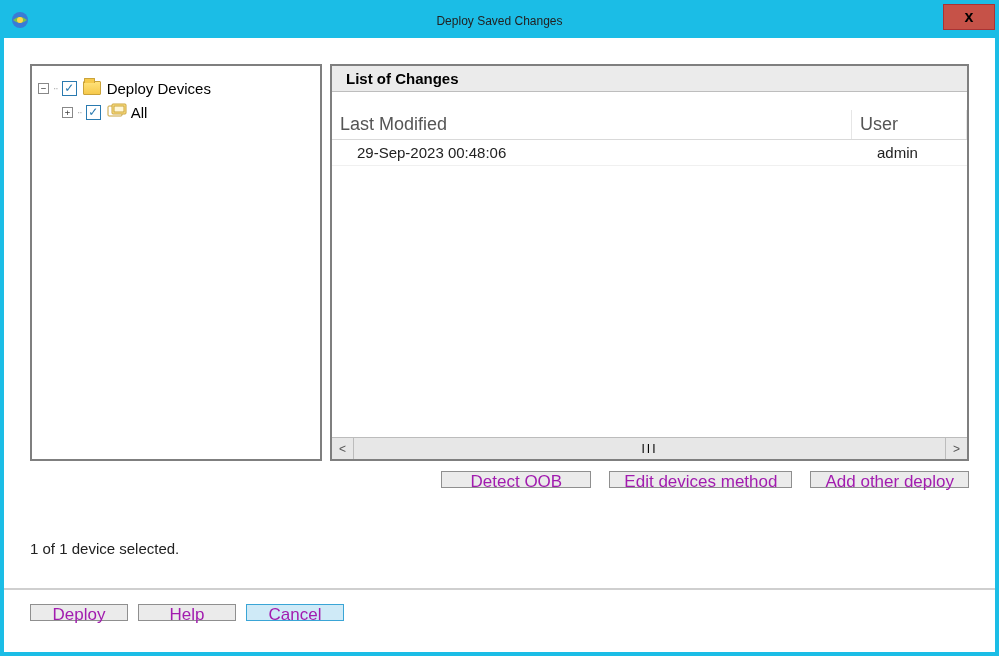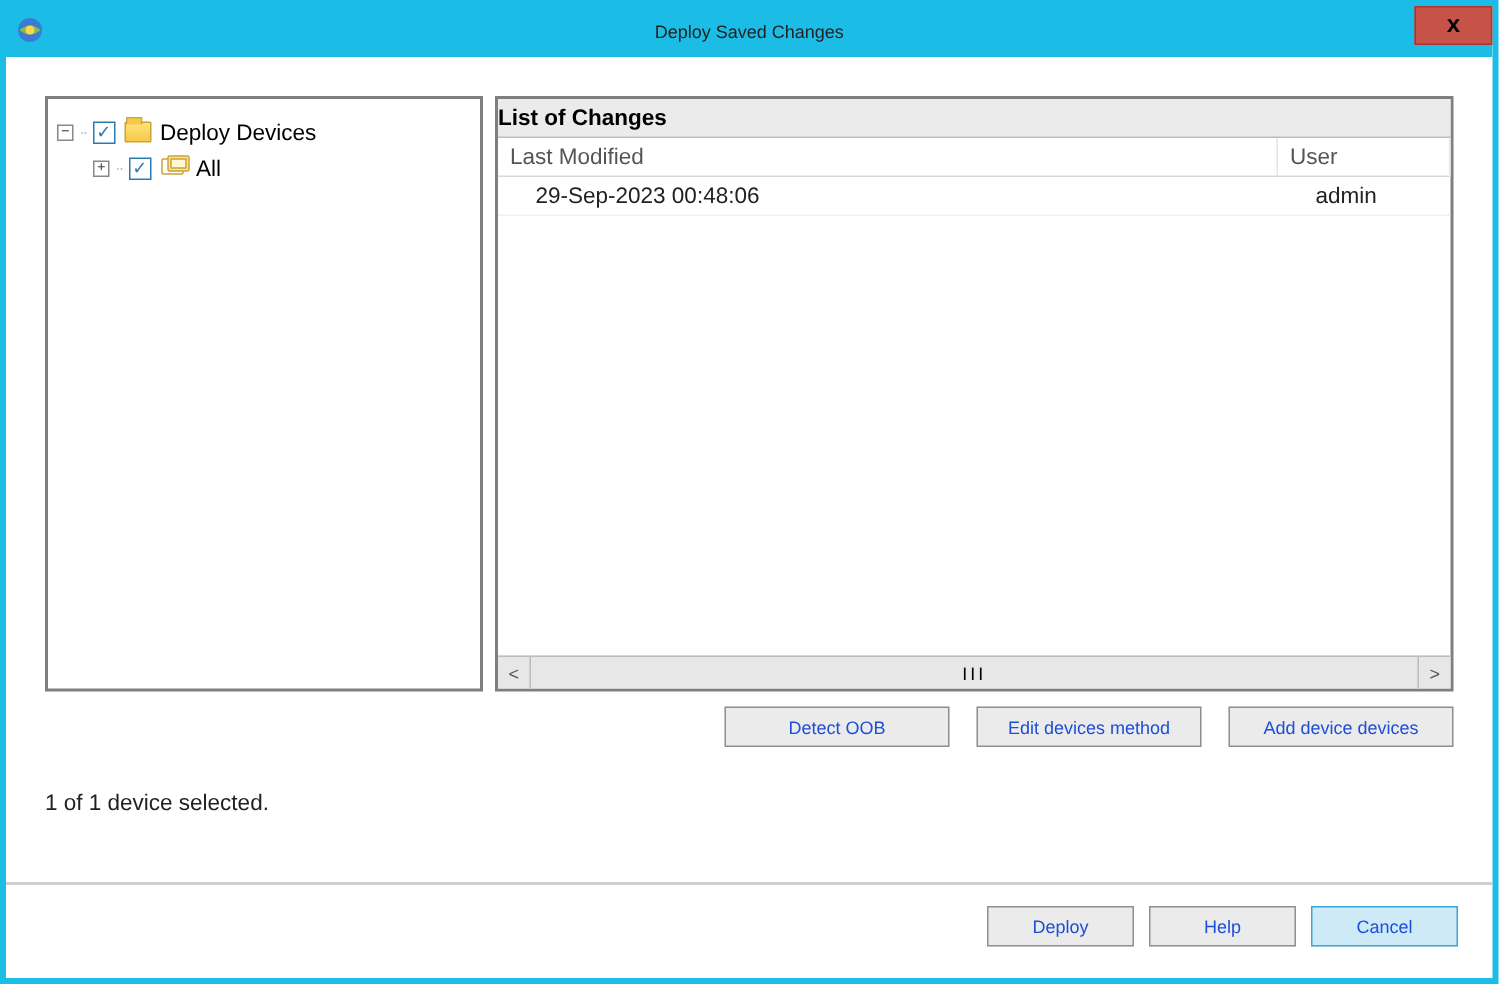--- a/index.html
+++ b/index.html
@@ -125,30 +125,31 @@
       border: 2px solid #7f7f7f;
       border-left: 2px solid #7f7f7f;
       margin-left: 8px;
       display:flex;
       flex-direction:column;
       background:#fff;
     }
     .list-header {
       background: #ebebeb;
       border-bottom: 1px solid #bdbdbd;
-      padding: 4px 0;
+      padding: 4px 14px;
       font-weight: bold;
       font-size: 15px;
     }
     .col-headers {
       display:flex;
       border-bottom: 1px solid #d9d9d9;
-      font-size:15px;
+      font-size:18px;
       color:#555;
       background:#fff;
+      margin-top:18px;
     }
     .col-headers .col {
       padding: 4px 8px;
       border-right:1px solid #e6e6e6;
     }
     .col-lm { flex: 0 0 520px; }
     .col-user { flex: 1; }
     .data-rows { flex:1; overflow:hidden; }
     .data-row {
       display:flex;
@@ -180,38 +181,38 @@
       cursor:pointer;
     }
     .mid-buttons {
       display:flex;
       justify-content:flex-end;
       gap:18px;
       padding: 10px 0 0 0;
     }
     .btn {
       min-width: 150px;
-      height: 27px;
+      height: 17px;
       border:1px solid #8f8f8f;
       background:#ebebeb;
-      font-size:12px;
-      color:#1d4ed8;
+      font-size:17px;
+      color:#a21caf;
       cursor:pointer;
       padding: 0 14px;
     }
     .status {
-      margin-top: 29px;
+      margin-top: 52px;
       font-size:15px;
       color:#222;
     }
     .footer {
       border-top: 2px solid #cfcfcf;
       padding: 14px 23px 0 26px;
       display:flex;
-      justify-content:flex-end;
+      justify-content:flex-start;
       gap:10px;
       margin-top: 10px;
     }
     .footer .btn { min-width: 98px; }
     .btn.cancel {
       background:#cfeaf7;
       border:1px solid #3aa5d6;
     }
   </style>
 </head>
@@ -273,21 +274,21 @@
         <div class="track">III</div>
         <div class="arrow">&gt;</div>
       </div>
     </div>
 
   </div>
 
   <div class="mid-buttons">
     <button class="btn">Detect OOB</button>
     <button class="btn">Edit devices method</button>
-    <button class="btn">Add device devices</button>
+    <button class="btn">Add other deploy</button>
   </div>
 
   <div class="status">1 of 1 device selected.</div>
 </div>
 
 <div class="footer">
   <button class="btn">Deploy</button>
   <button class="btn">Help</button>
   <button class="btn cancel">Cancel</button>
 </div>

